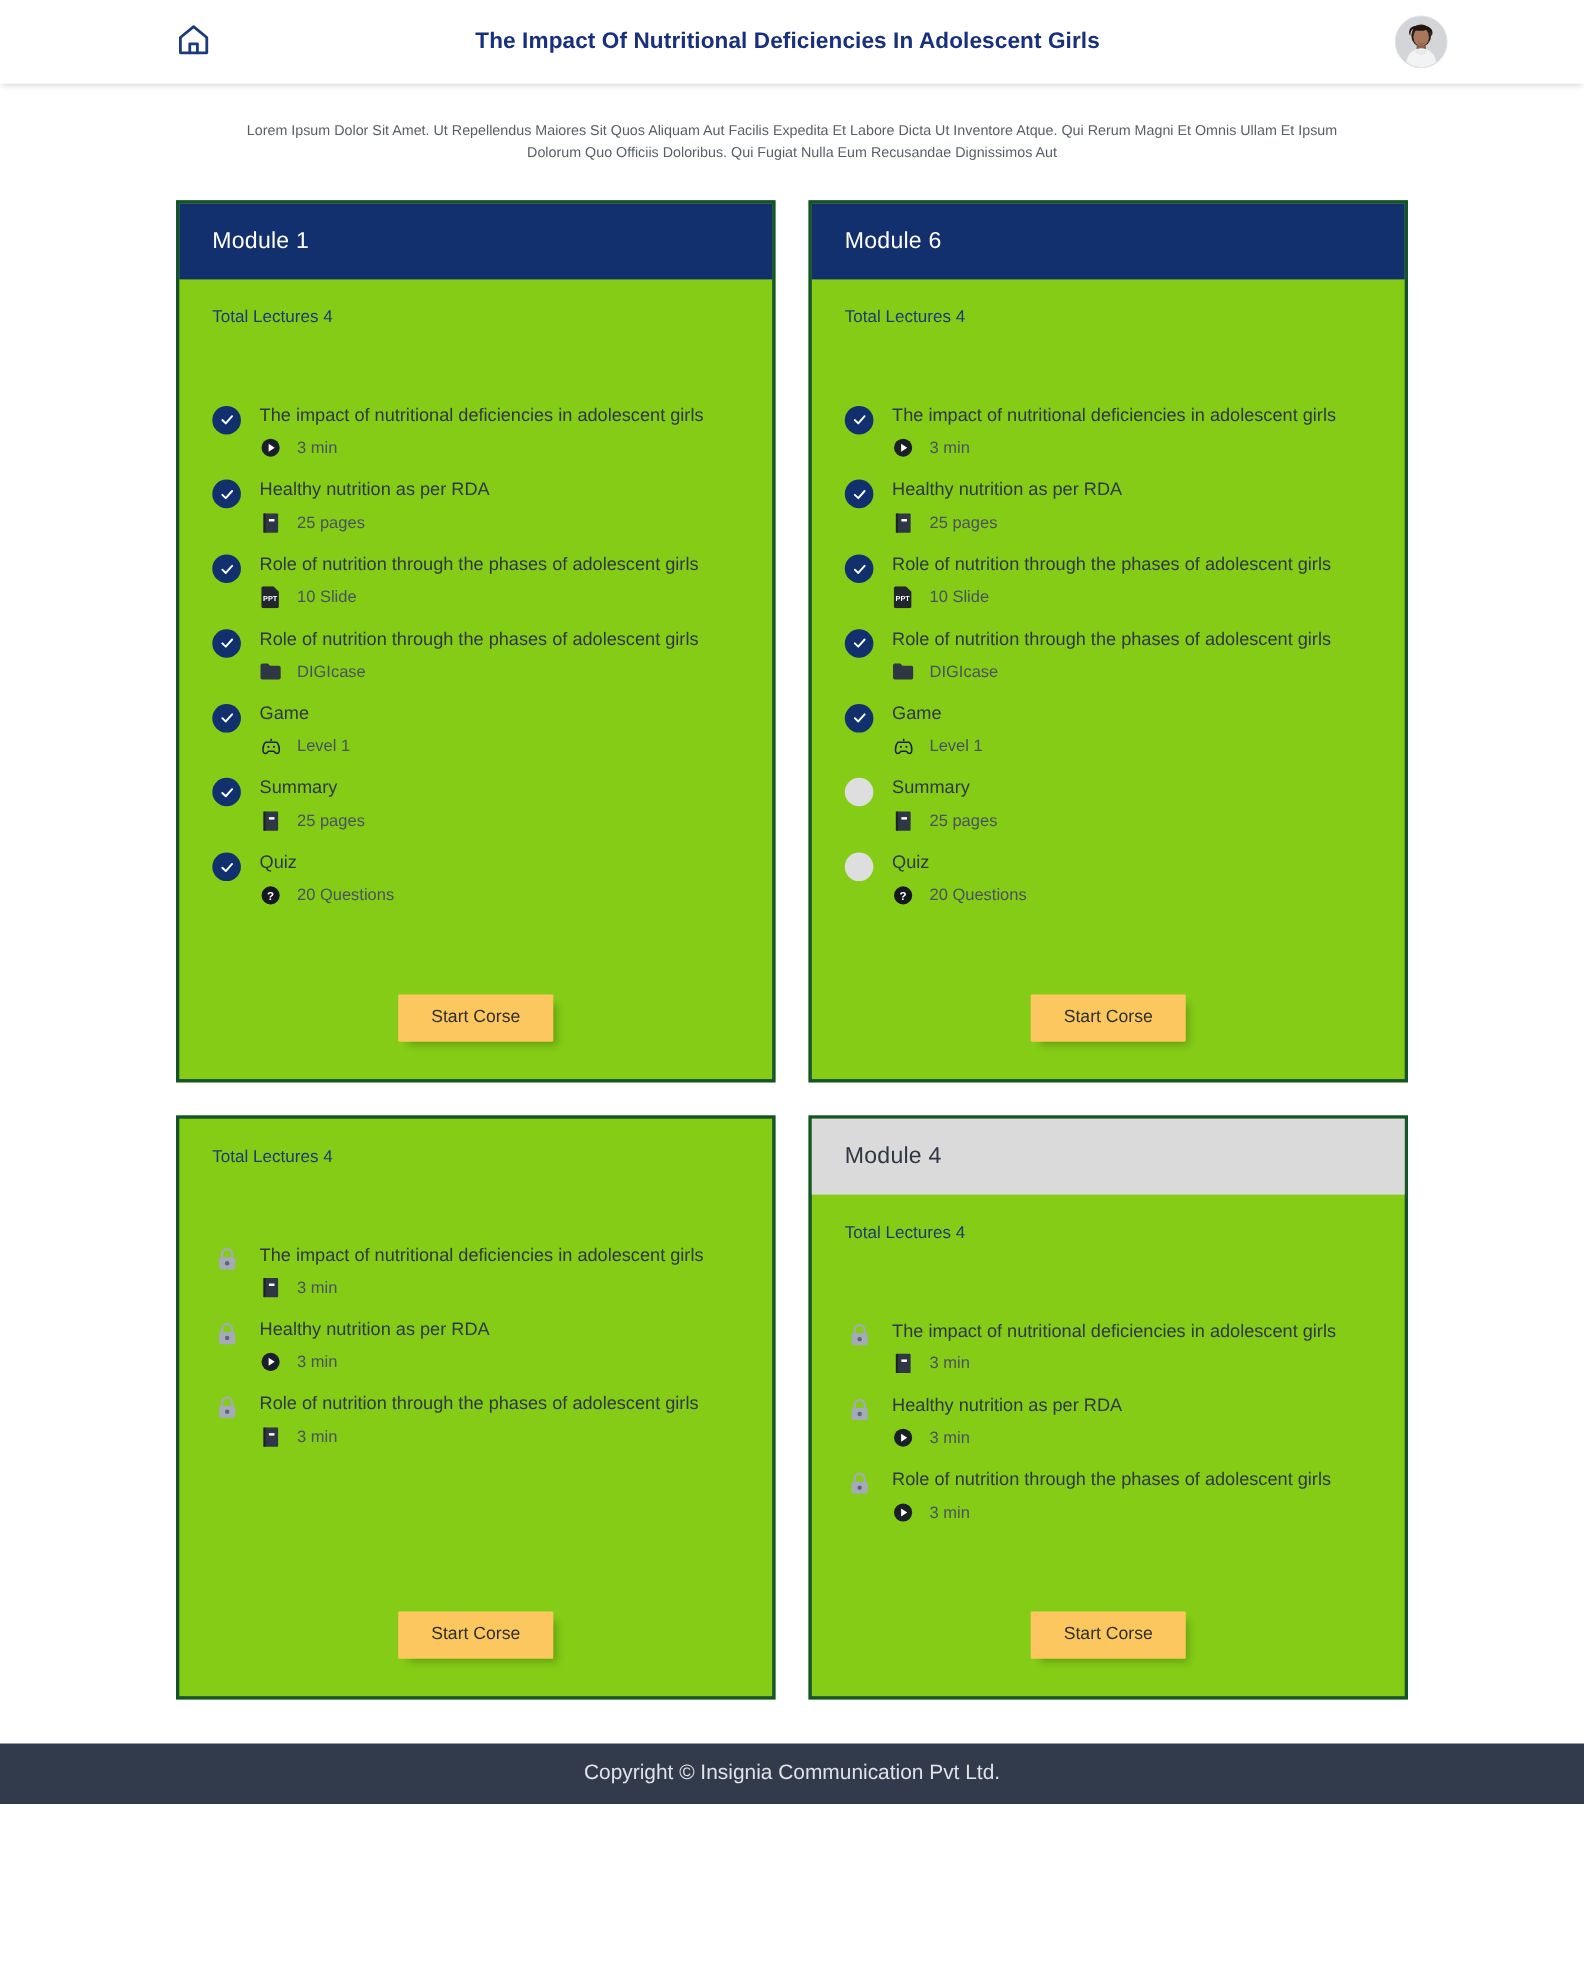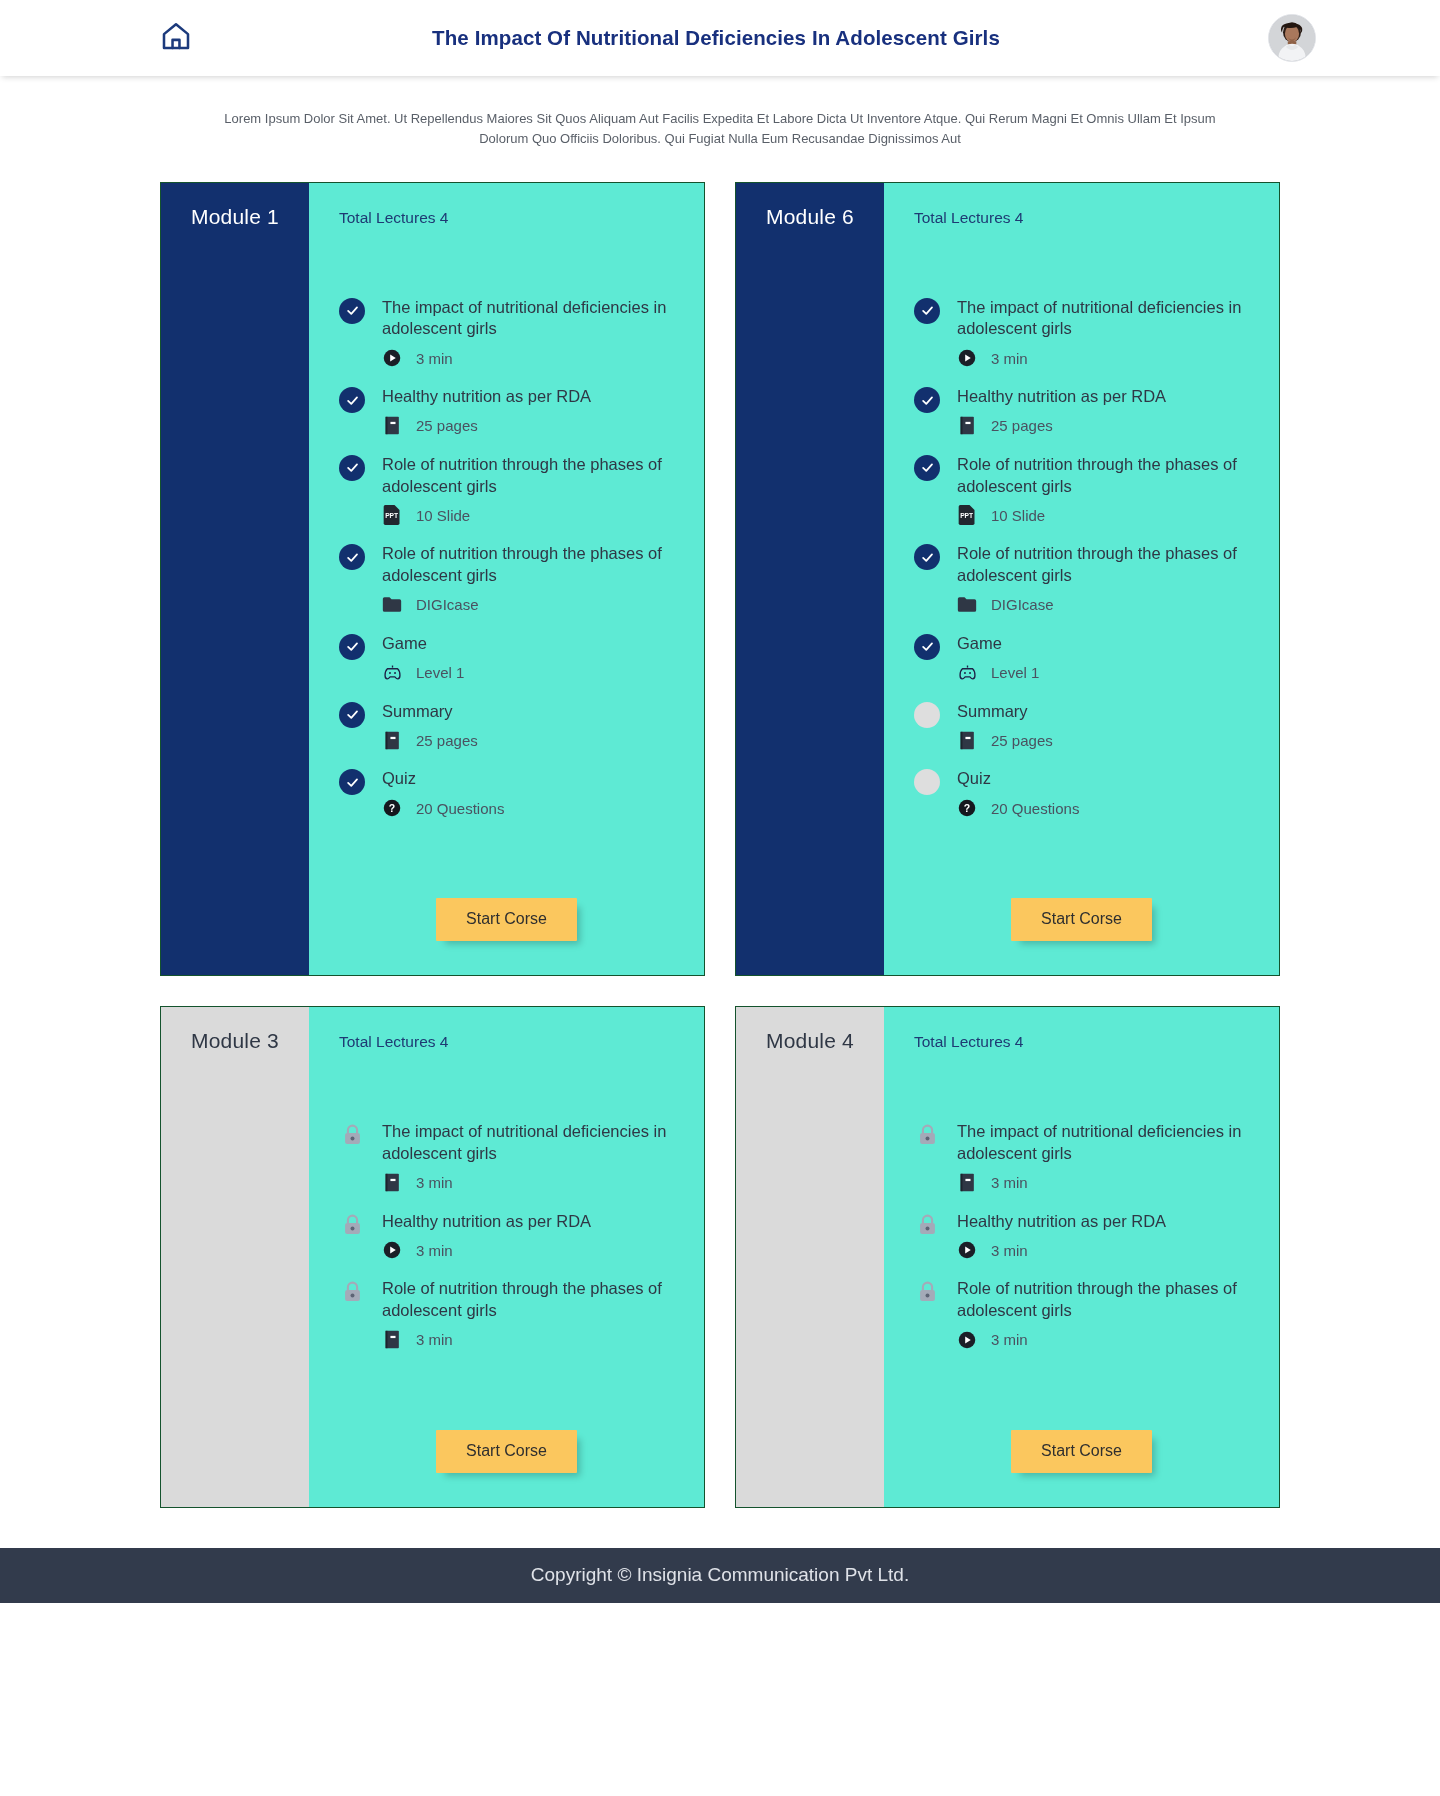--- a/index.html
+++ b/index.html
@@ -66,24 +66,24 @@
     width: 1120px;
     margin: 33px auto 0;
     display: grid;
     grid-template-columns: 1fr 1fr;
     column-gap: 30px;
     row-gap: 30px;
     padding-bottom: 40px;
   }
 
   .card {
-    border: 1px solid #14532d;
-    background: #5eead4;
+    border: 3px solid #14532d;
+    background: #84cc16;
     display: flex;
-    flex-direction: row;
+    flex-direction: column;
   }
   .card-header {
     padding: 22px 30px 23px;
     font-size: 21px;
     letter-spacing: 0.2px;
   }
   .card-header.active { background: #12306e; color: #ffffff; }
   .card-header.locked { background: #dadada; color: #2f3745; }
 
   .card-body {
@@ -488,21 +488,20 @@
               </div>
             </div>
           </div>
         </div>
         <div class="card-footer">
           <button class="start-btn">Start Corse</button>
         </div>
       </div>
     </div>
     <div class="card">
-      <div class="card-header locked">Module 3</div>
       <div class="card-body">
         <div class="total-lectures">Total Lectures 4</div>
         <div class="lecture-list">
           <div class="lecture">
             <span class="status-icon locked">
               <svg width="21" height="24" viewBox="0 0 20 24">
                 <path d="M5.4 10.4V7.2a4.6 4.6 0 0 1 9.2 0v3.2" fill="none" stroke="#a4aab8" stroke-width="2.1"></path>
                 <rect x="2.6" y="10" width="14.8" height="11" rx="2.1" fill="#a4aab8"></rect>
                 <circle cx="10" cy="15.4" r="2" fill="#5d6475"></circle>
               </svg>

